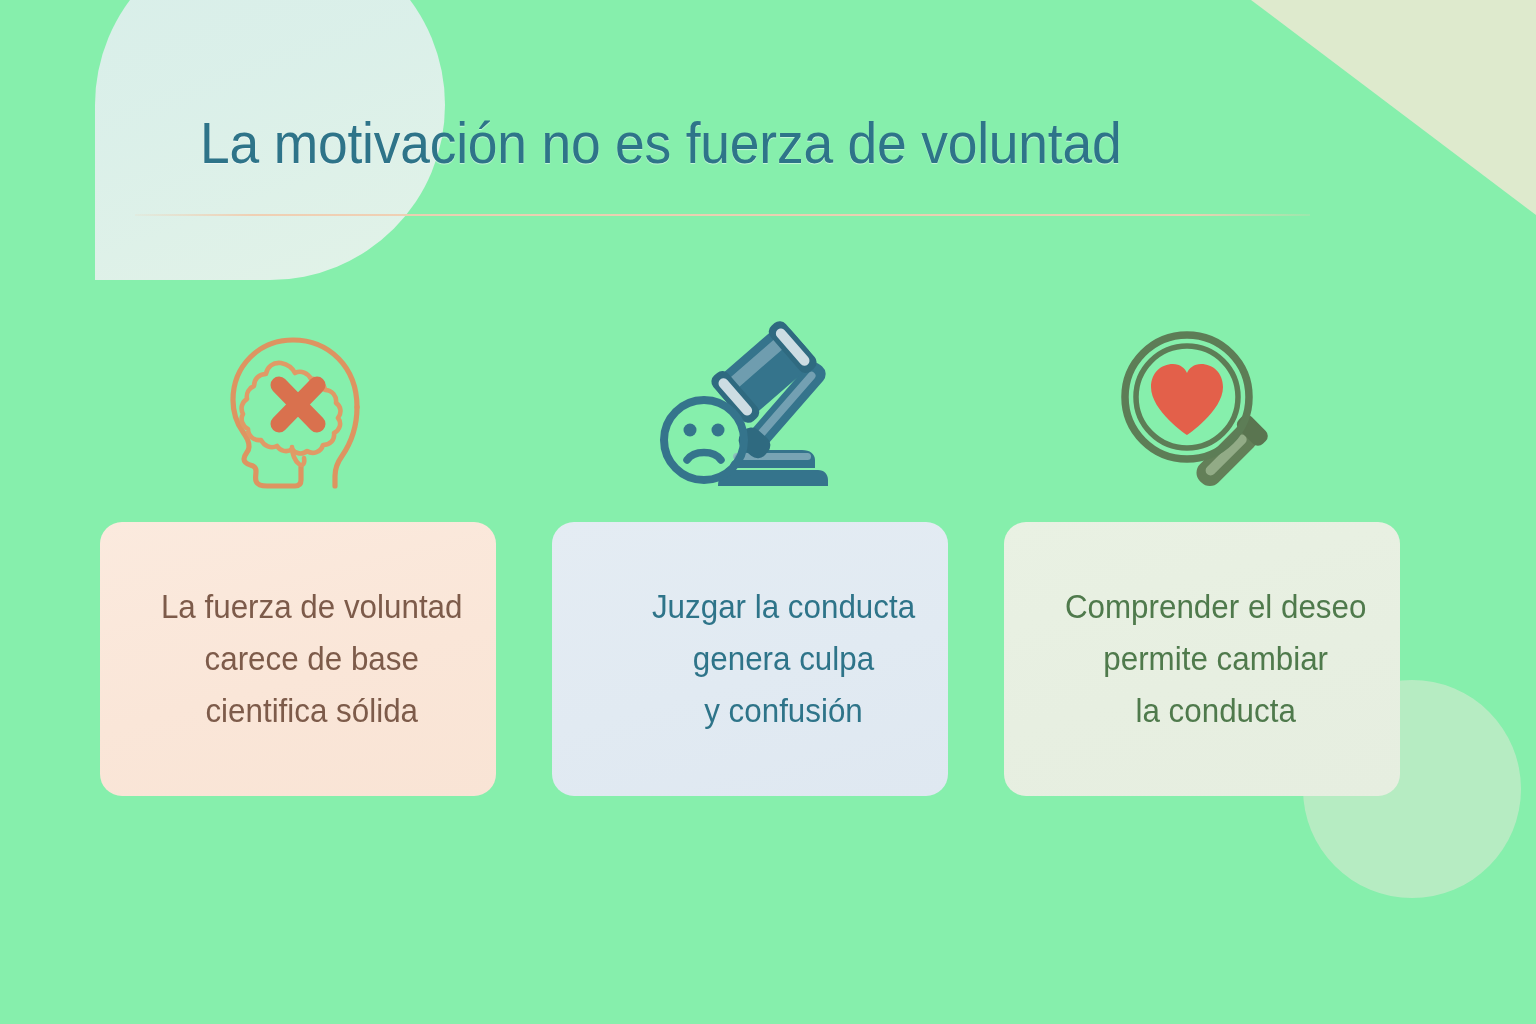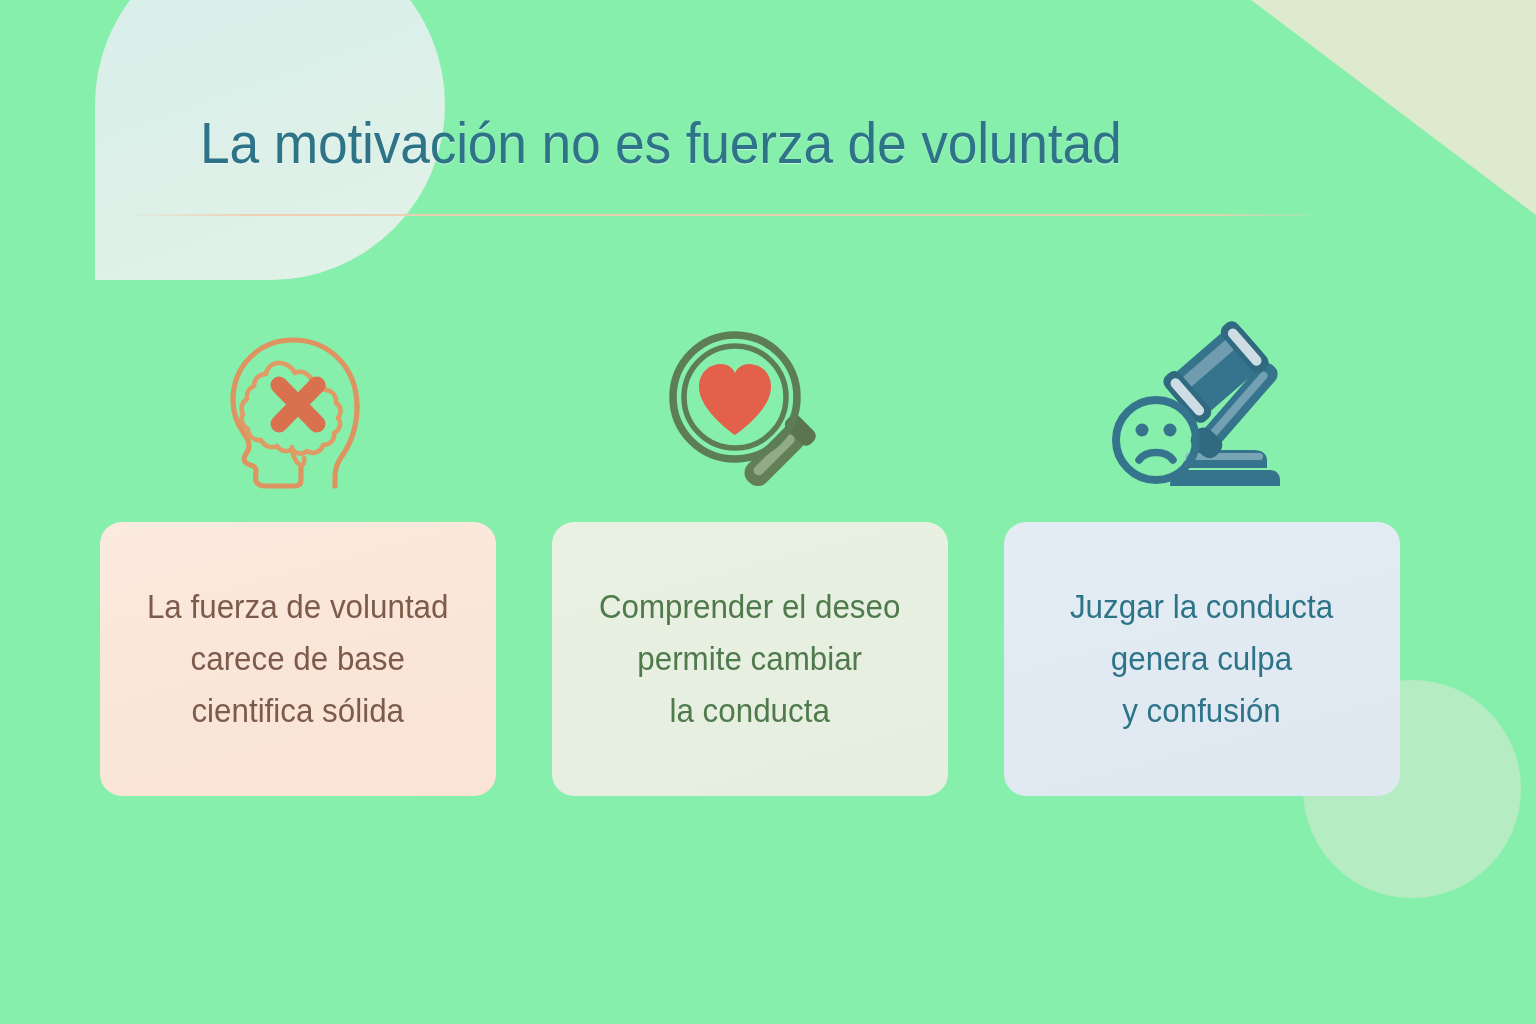--- a/index.html
+++ b/index.html
@@ -118,21 +118,21 @@
   .icon-wrap svg {
     display: block;
   }
 
   .card {
     width: 396px;
     height: 274px;
     border-radius: 22px;
     display: flex;
     align-items: center;
-    justify-content: center;
+    justify-content: flex-end;
     box-sizing: border-box;
     padding: 10px 26px;
     position: relative;
     z-index: 2;
   }
   .card-text {
     text-align: center;
     font-family: "Liberation Sans Narrow", "Liberation Sans", sans-serif;
     font-size: 33px;
     line-height: 1.58;
@@ -202,47 +202,20 @@
         <div class="card-text">
           <span class="card-line">La fuerza de voluntad</span>
           <span class="card-line">carece de base</span>
           <span class="card-line">cientifica sólida</span>
         </div>
       </div>
     </div>
 
     <div class="column">
       <div class="icon-wrap">
-        <svg width="186" height="180" viewBox="0 0 186 180" fill="none">
-
-          <g transform="rotate(45 132 122)">
-            <rect x="118" y="104" width="26" height="74" rx="12" fill="#637f58"></rect>
-            <rect x="125" y="114" width="10" height="54" rx="5" fill="#a6bd9a" opacity="0.7"></rect>
-            <rect x="114" y="96" width="34" height="18" rx="7" fill="#5a7550"></rect>
-          </g>
-
-          <circle cx="78" cy="76" r="62" stroke="#5d7d56" stroke-width="7.5" fill="none"></circle>
-          <circle cx="78" cy="76" r="51" stroke="#5d7d56" stroke-width="5.5" fill="none"></circle>
-
-          <path d="M78 114 C78 114 42 90 42 66 C42 52 52 43 64 43
-                   C71 43 76 47 78 52 C80 47 85 43 92 43
-                   C104 43 114 52 114 66 C114 90 78 114 78 114 Z" fill="#e3604a"></path>
-        </svg>
-      </div>
-      <div class="card" id="card-3">
-        <div class="card-text">
-          <span class="card-line">Comprender el deseo</span>
-          <span class="card-line">permite cambiar</span>
-          <span class="card-line">la conducta</span>
-        </div>
-      </div>
-    </div>
-
-    <div class="column">
-      <div class="icon-wrap">
         <svg width="196" height="182" viewBox="0 0 196 182" fill="none">
 
           <path d="M82 140 C82 134 88 130 96 130 L150 130 C158 130 163 134 163 140
                    L163 148 L78 148 C78 144 79 142 82 140 Z" fill="#35748c"></path>
           <rect x="81" y="133" width="78" height="7" rx="3.5" fill="#8fb4c2" opacity="0.75"></rect>
           <path d="M74 150 C74 146 79 150 86 150 L166 150 C172 150 176 154 176 160
                    L176 166 L66 166 C66 158 70 153 74 150 Z" fill="#35748c"></path>
 
           <g transform="rotate(41 128 92)">
             <rect x="118" y="30" width="22" height="112" rx="10" fill="#35748c"></rect>
@@ -267,14 +240,41 @@
       </div>
       <div class="card" id="card-2">
         <div class="card-text">
           <span class="card-line">Juzgar la conducta</span>
           <span class="card-line">genera culpa</span>
           <span class="card-line">y confusión</span>
         </div>
       </div>
     </div>
 
+    <div class="column">
+      <div class="icon-wrap">
+        <svg width="186" height="180" viewBox="0 0 186 180" fill="none">
+
+          <g transform="rotate(45 132 122)">
+            <rect x="118" y="104" width="26" height="74" rx="12" fill="#637f58"></rect>
+            <rect x="125" y="114" width="10" height="54" rx="5" fill="#a6bd9a" opacity="0.7"></rect>
+            <rect x="114" y="96" width="34" height="18" rx="7" fill="#5a7550"></rect>
+          </g>
+
+          <circle cx="78" cy="76" r="62" stroke="#5d7d56" stroke-width="7.5" fill="none"></circle>
+          <circle cx="78" cy="76" r="51" stroke="#5d7d56" stroke-width="5.5" fill="none"></circle>
+
+          <path d="M78 114 C78 114 42 90 42 66 C42 52 52 43 64 43
+                   C71 43 76 47 78 52 C80 47 85 43 92 43
+                   C104 43 114 52 114 66 C114 90 78 114 78 114 Z" fill="#e3604a"></path>
+        </svg>
+      </div>
+      <div class="card" id="card-3">
+        <div class="card-text">
+          <span class="card-line">Comprender el deseo</span>
+          <span class="card-line">permite cambiar</span>
+          <span class="card-line">la conducta</span>
+        </div>
+      </div>
+    </div>
+
   </div>
 </div>
 
 </body></html>

